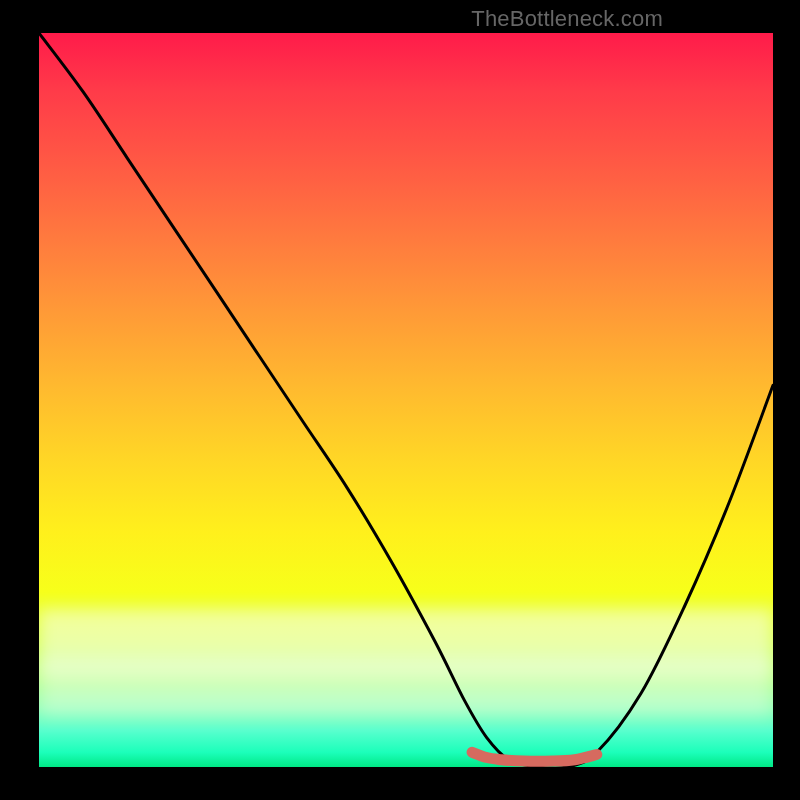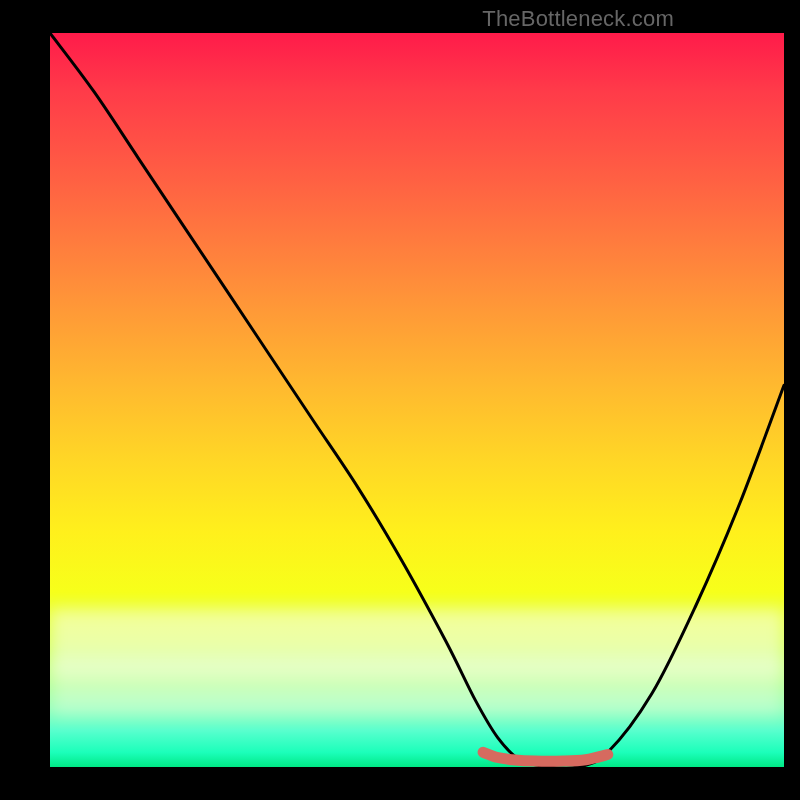--- a/index.html
+++ b/index.html
@@ -6,21 +6,21 @@
     margin: 0;
     padding: 0;
     width: 800px;
     height: 800px;
     background: #000;
     overflow: hidden;
     font-family: Arial, Helvetica, sans-serif;
   }
   .frame {
     position: absolute;
-    left: 17px;
+    left: 6px;
     top: 0;
     width: 669px;
     height: 800px;
     background: #000;
   }
   .plot {
     position: absolute;
     left: 33px;
     top: 33px;
     width: 734px;

